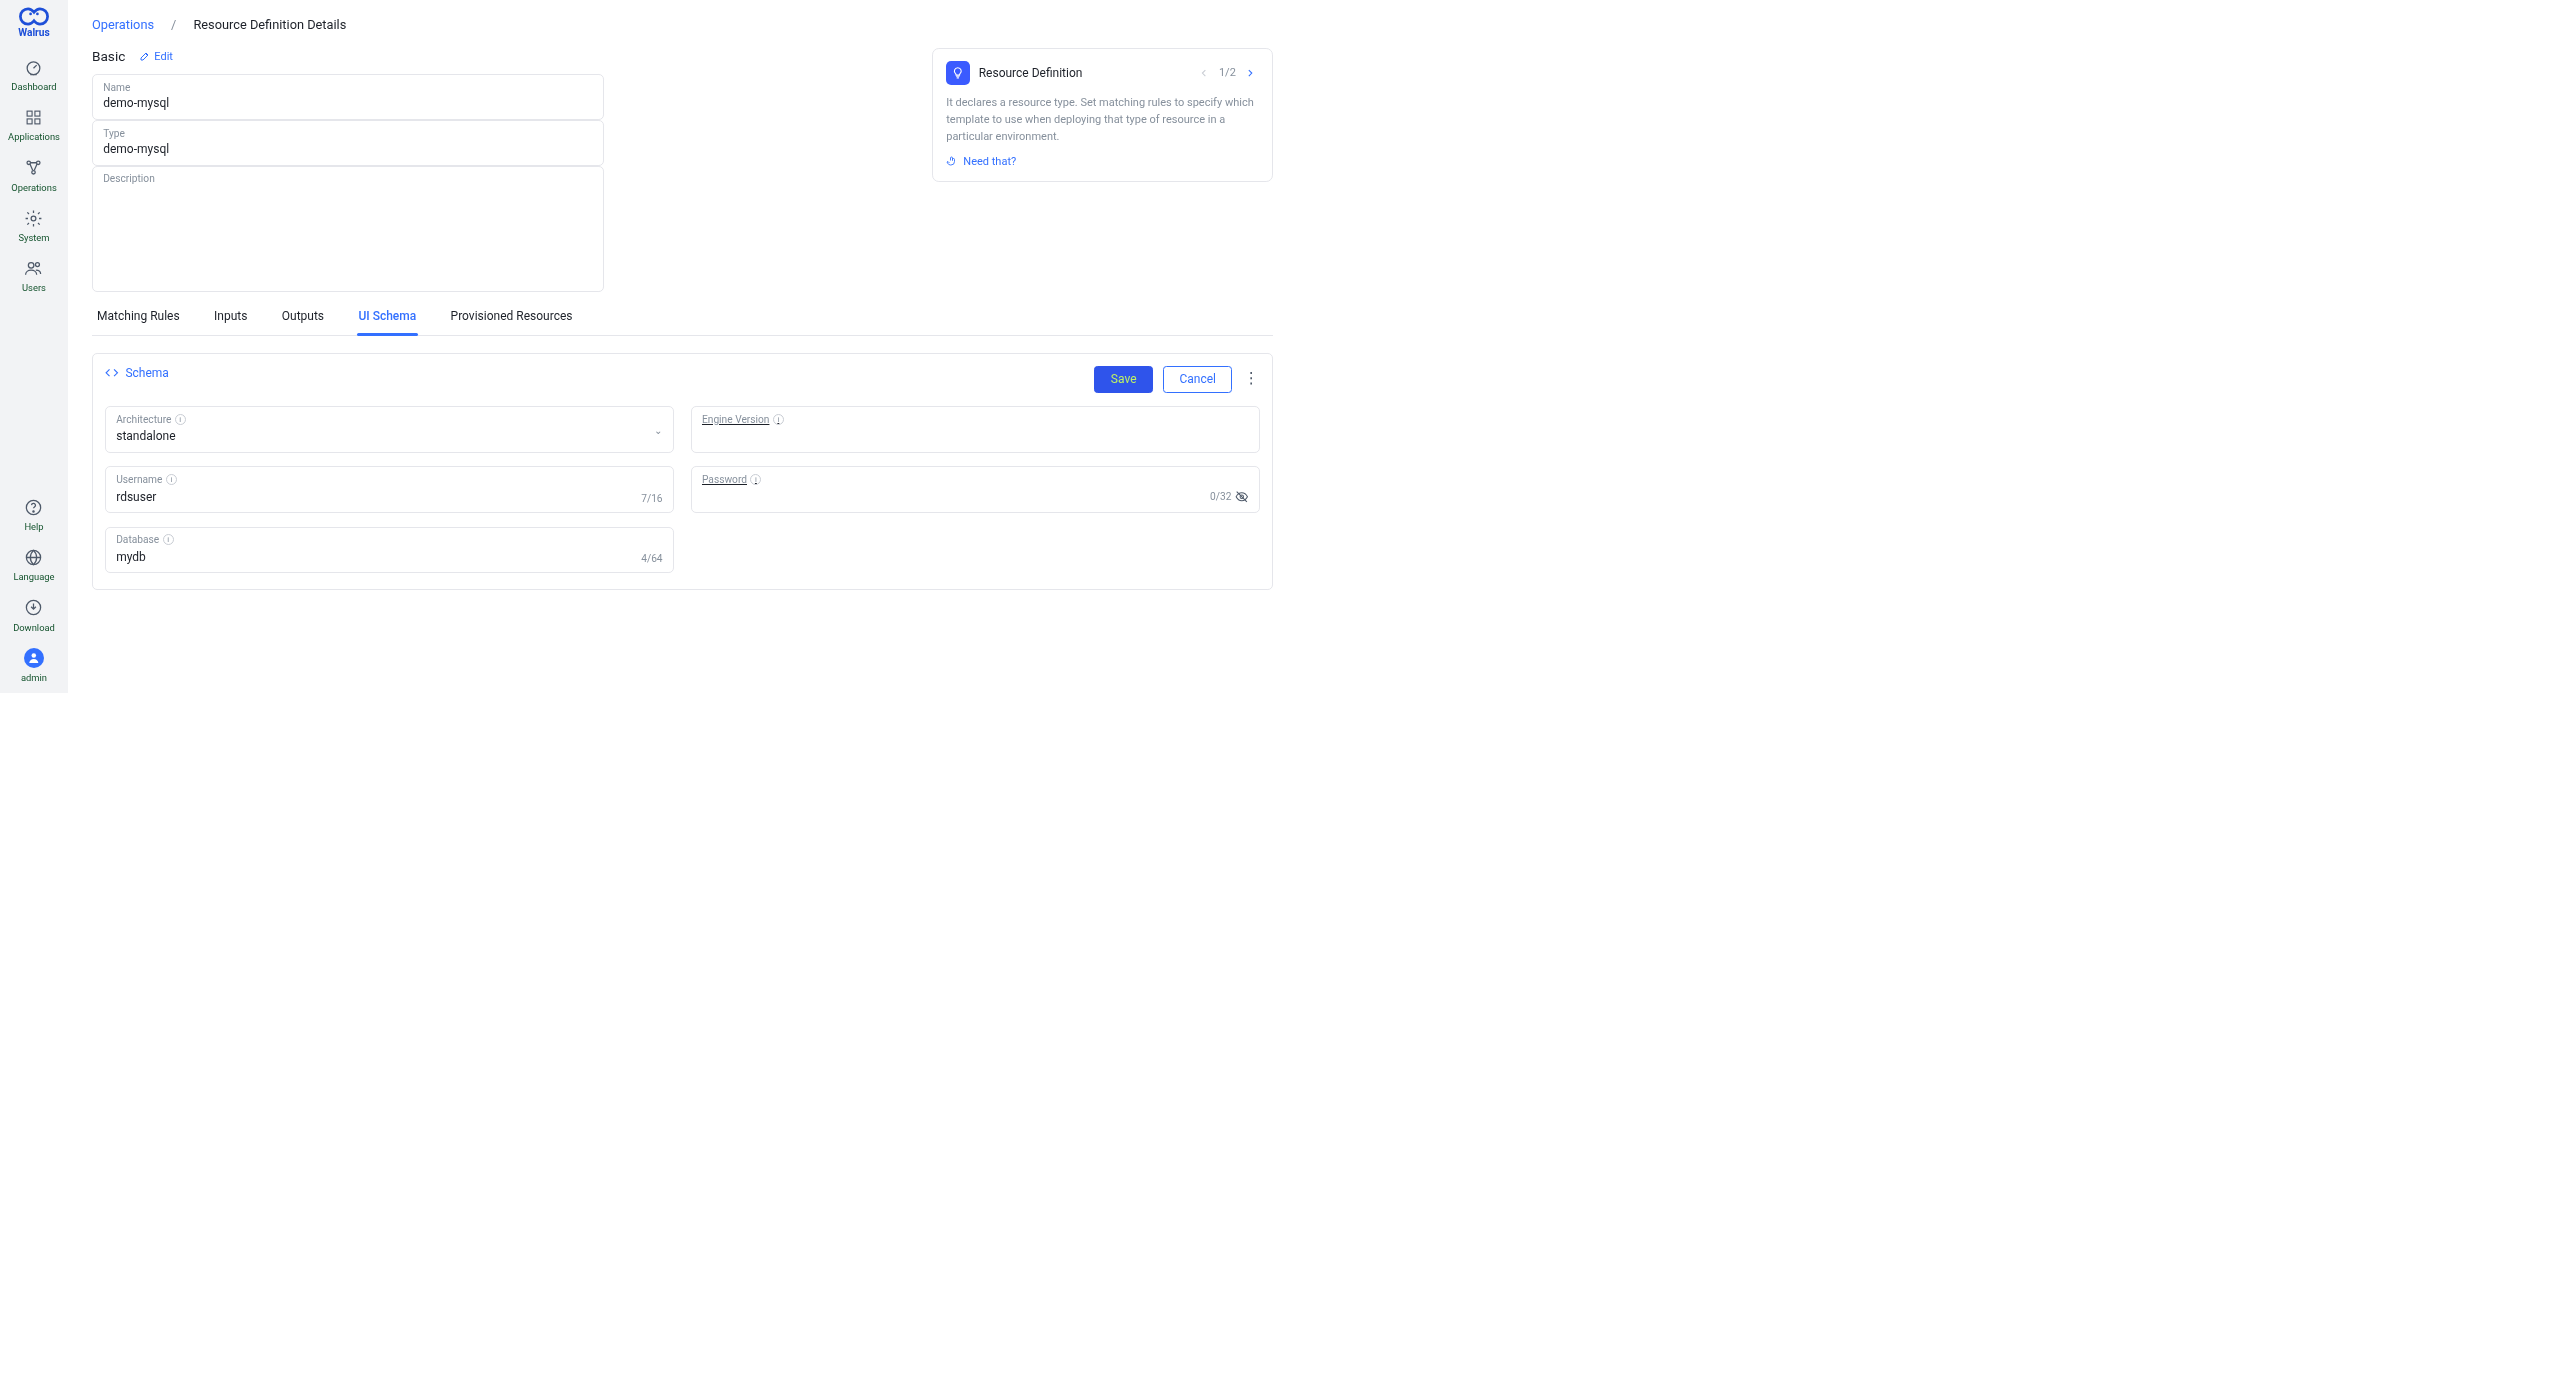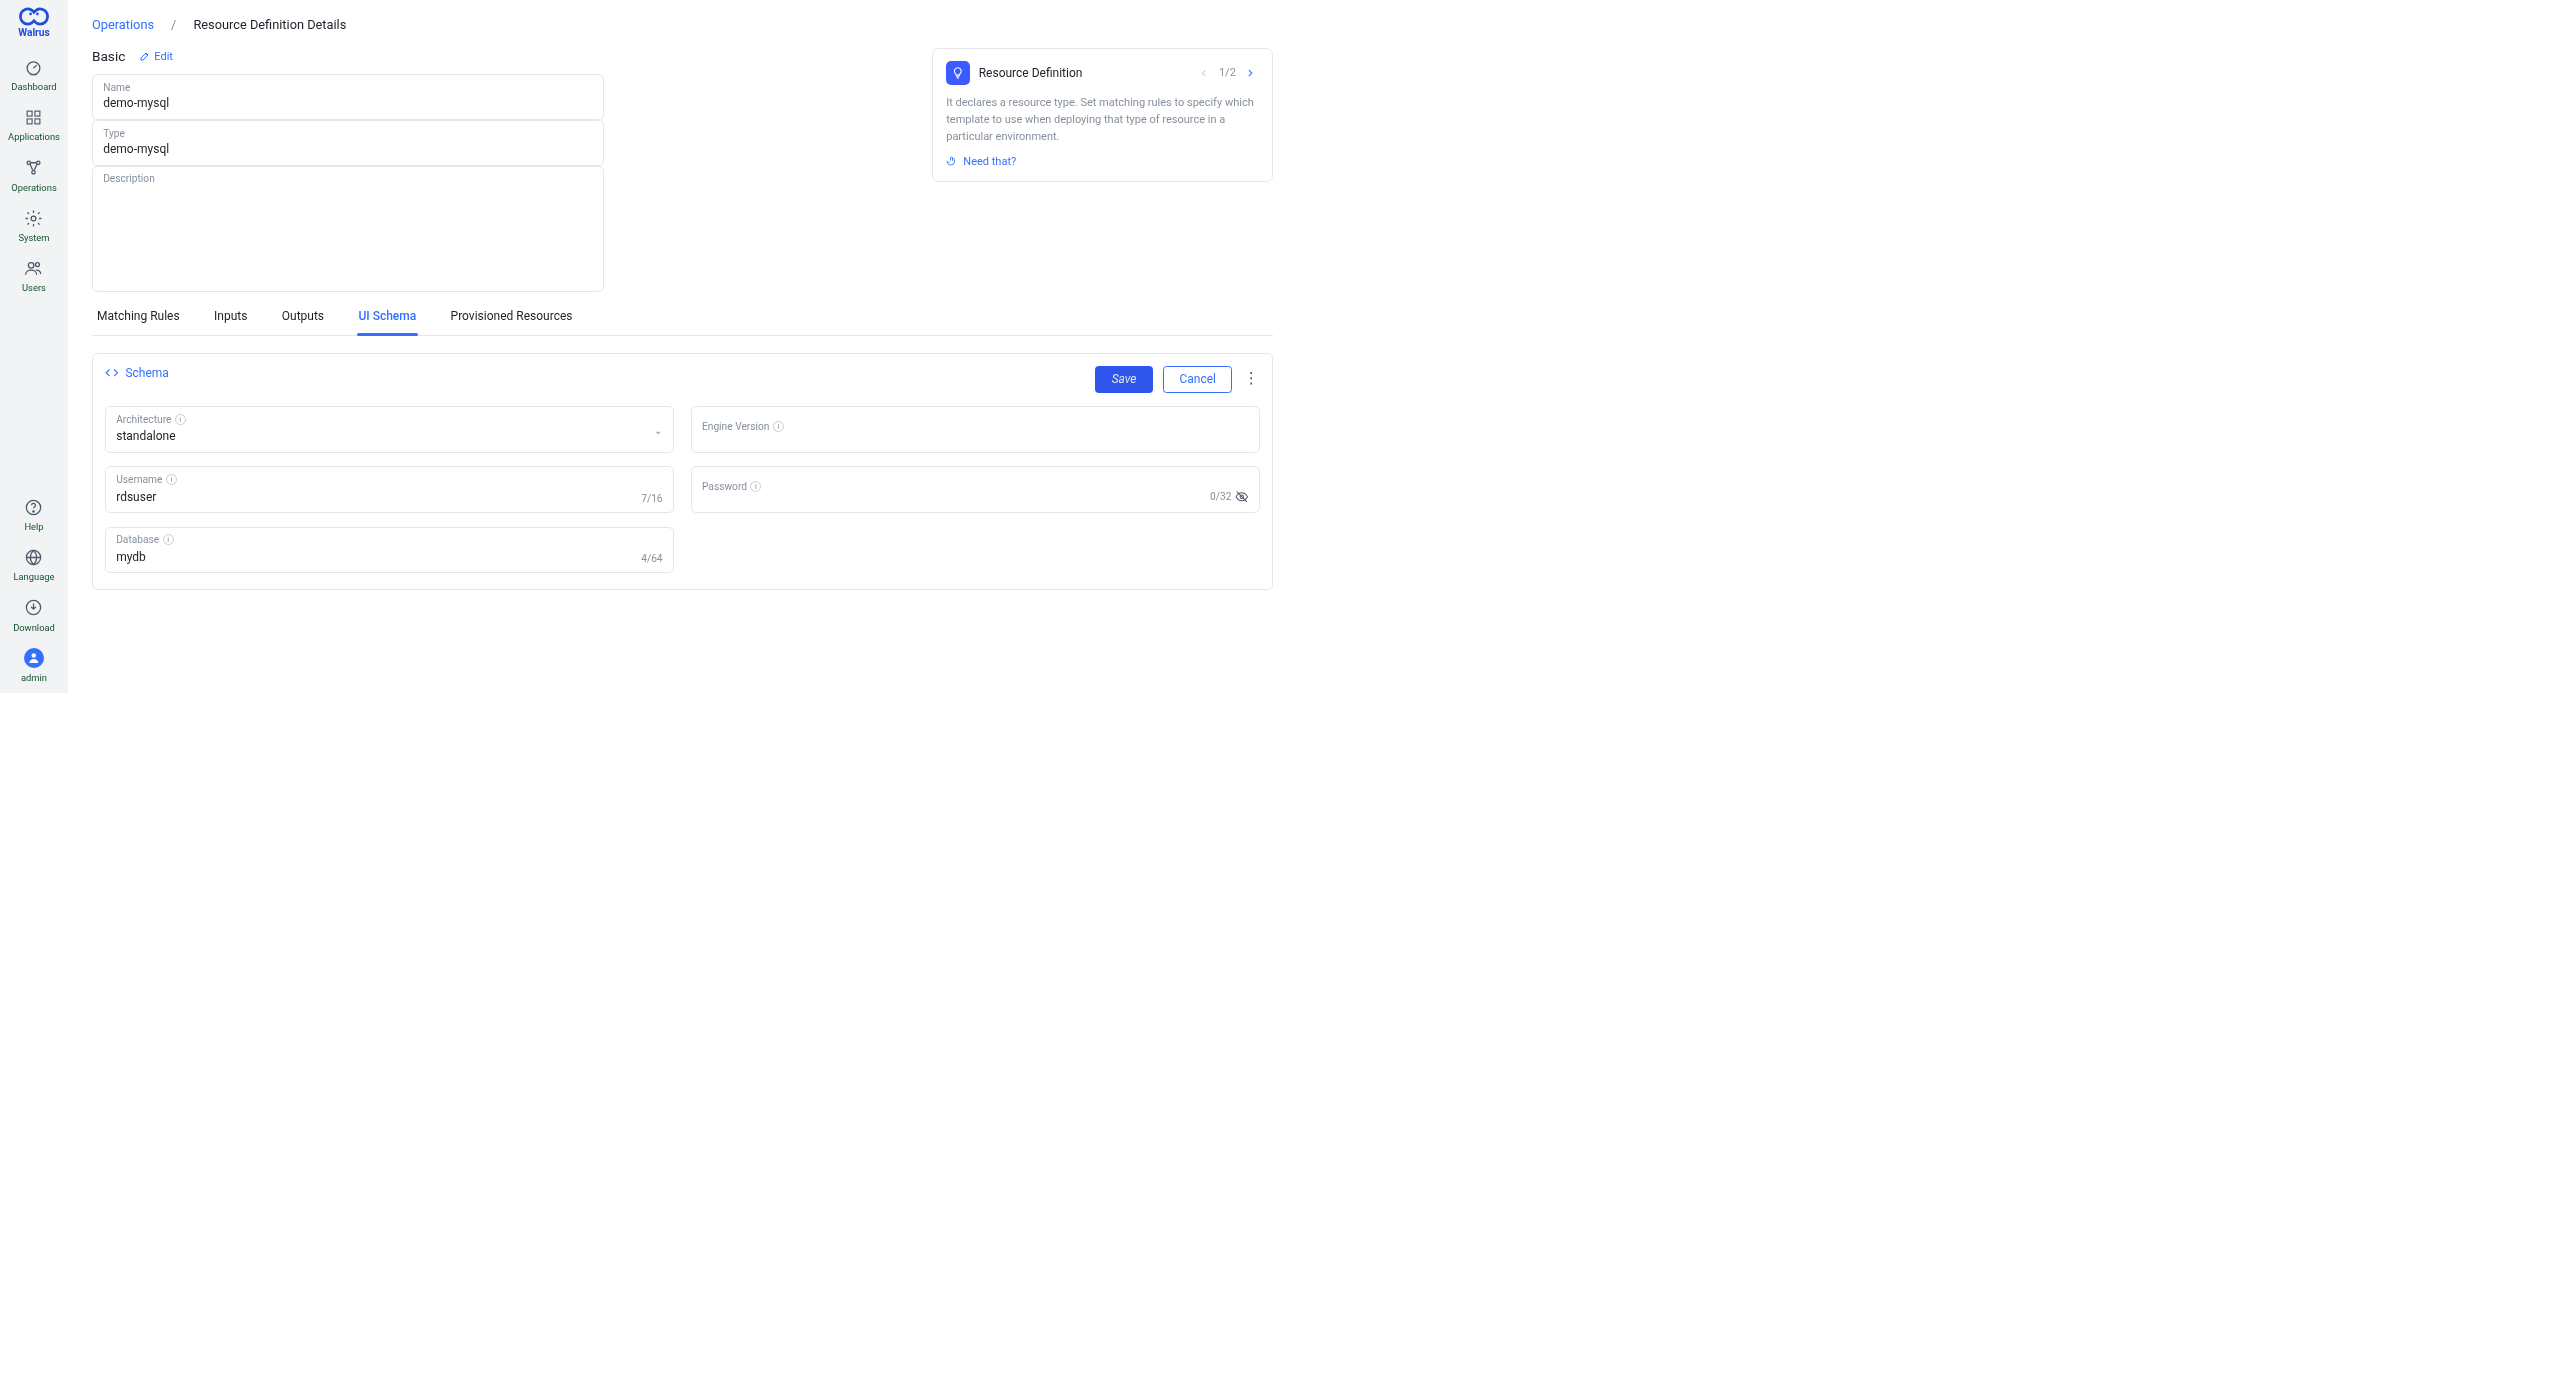--- a/index.html
+++ b/index.html
@@ -86,31 +86,31 @@
   .tab { padding:12px 1.7px; font-size:12px; color:#1d2129; cursor:pointer; position:relative; }
   .tab.active { color:#3370ff; font-weight:500; }
   .tab.active::after { content:""; position:absolute; left:0; right:0; bottom:-0.9px; height:2.6px; background:#3370ff; border-radius:1.7px; }
 
   
   .schema-panel { border:0.9px solid #e5e6eb; border-radius:5.1px; margin-top:17px; padding:12px 12px 15.4px; }
   .schema-head { display:flex; align-items:flex-start; justify-content:space-between; margin-bottom:13.6px; }
   .schema-title { display:flex; align-items:center; gap:6.8px; color:#3370ff; font-size:12px; }
   .schema-actions { display:flex; align-items:center; gap:10.2px; }
   .btn { height:27px; padding:0 15.4px; border-radius:3.4px; font-size:12px; cursor:pointer; display:flex; align-items:center; }
-  .btn-primary { background:#2f54eb; color:#e5e5e5; border:0.9px solid #2f54eb;font-style:italic;}
+  .btn-primary { background:#2f54eb; color:#bef264; border:0.9px solid #2f54eb;}
   .btn-outline { background:#fff; color:#3370ff; border:0.9px solid #3370ff;}
   .more-dots { width:17px; color:#4e5969; cursor:pointer; text-align:center; font-size:15.4px; line-height:1;}
 
   .form-grid { display:grid; grid-template-columns: 1fr 1fr; gap:13.6px 17px; }
   .form-field {
     border:0.9px solid #e5e6eb; border-radius:5.1px; padding:6.8px 10.2px 8.5px; position:relative; background:#fff;
   }
   .form-field .fl { font-size:10.2px; color:#86909c; display:flex; align-items:center; gap:3.4px; margin-bottom:4.3px;}
   .form-field .fv { font-size:12px; color:#1d2129; }
-  .form-field.single-line { display:flex; align-items:center; min-height:46px;}
+  .form-field.single-line { display:flex; align-items:flex-start; min-height:46px;text-decoration:underline;}
   .info-ic { width:11px; height:11px; border:0.9px solid #c9cdd4; border-radius:50%; font-size:7.7px; color:#86909c; display:inline-flex; align-items:center; justify-content:center; }
   .select-chev { position:absolute; right:10.2px; top:50%; transform:translateY(-50%); color:#86909c; font-size:10.2px;}
   .counter { position:absolute; right:10.2px; bottom:8.5px; font-size:10.2px; color:#86909c; display:flex; align-items:center; gap:3.4px;}
   .eye-off { width:13.6px; height:13.6px; }
 
   svg { display:block; }
 </style>
 </head>
 <body>
 

